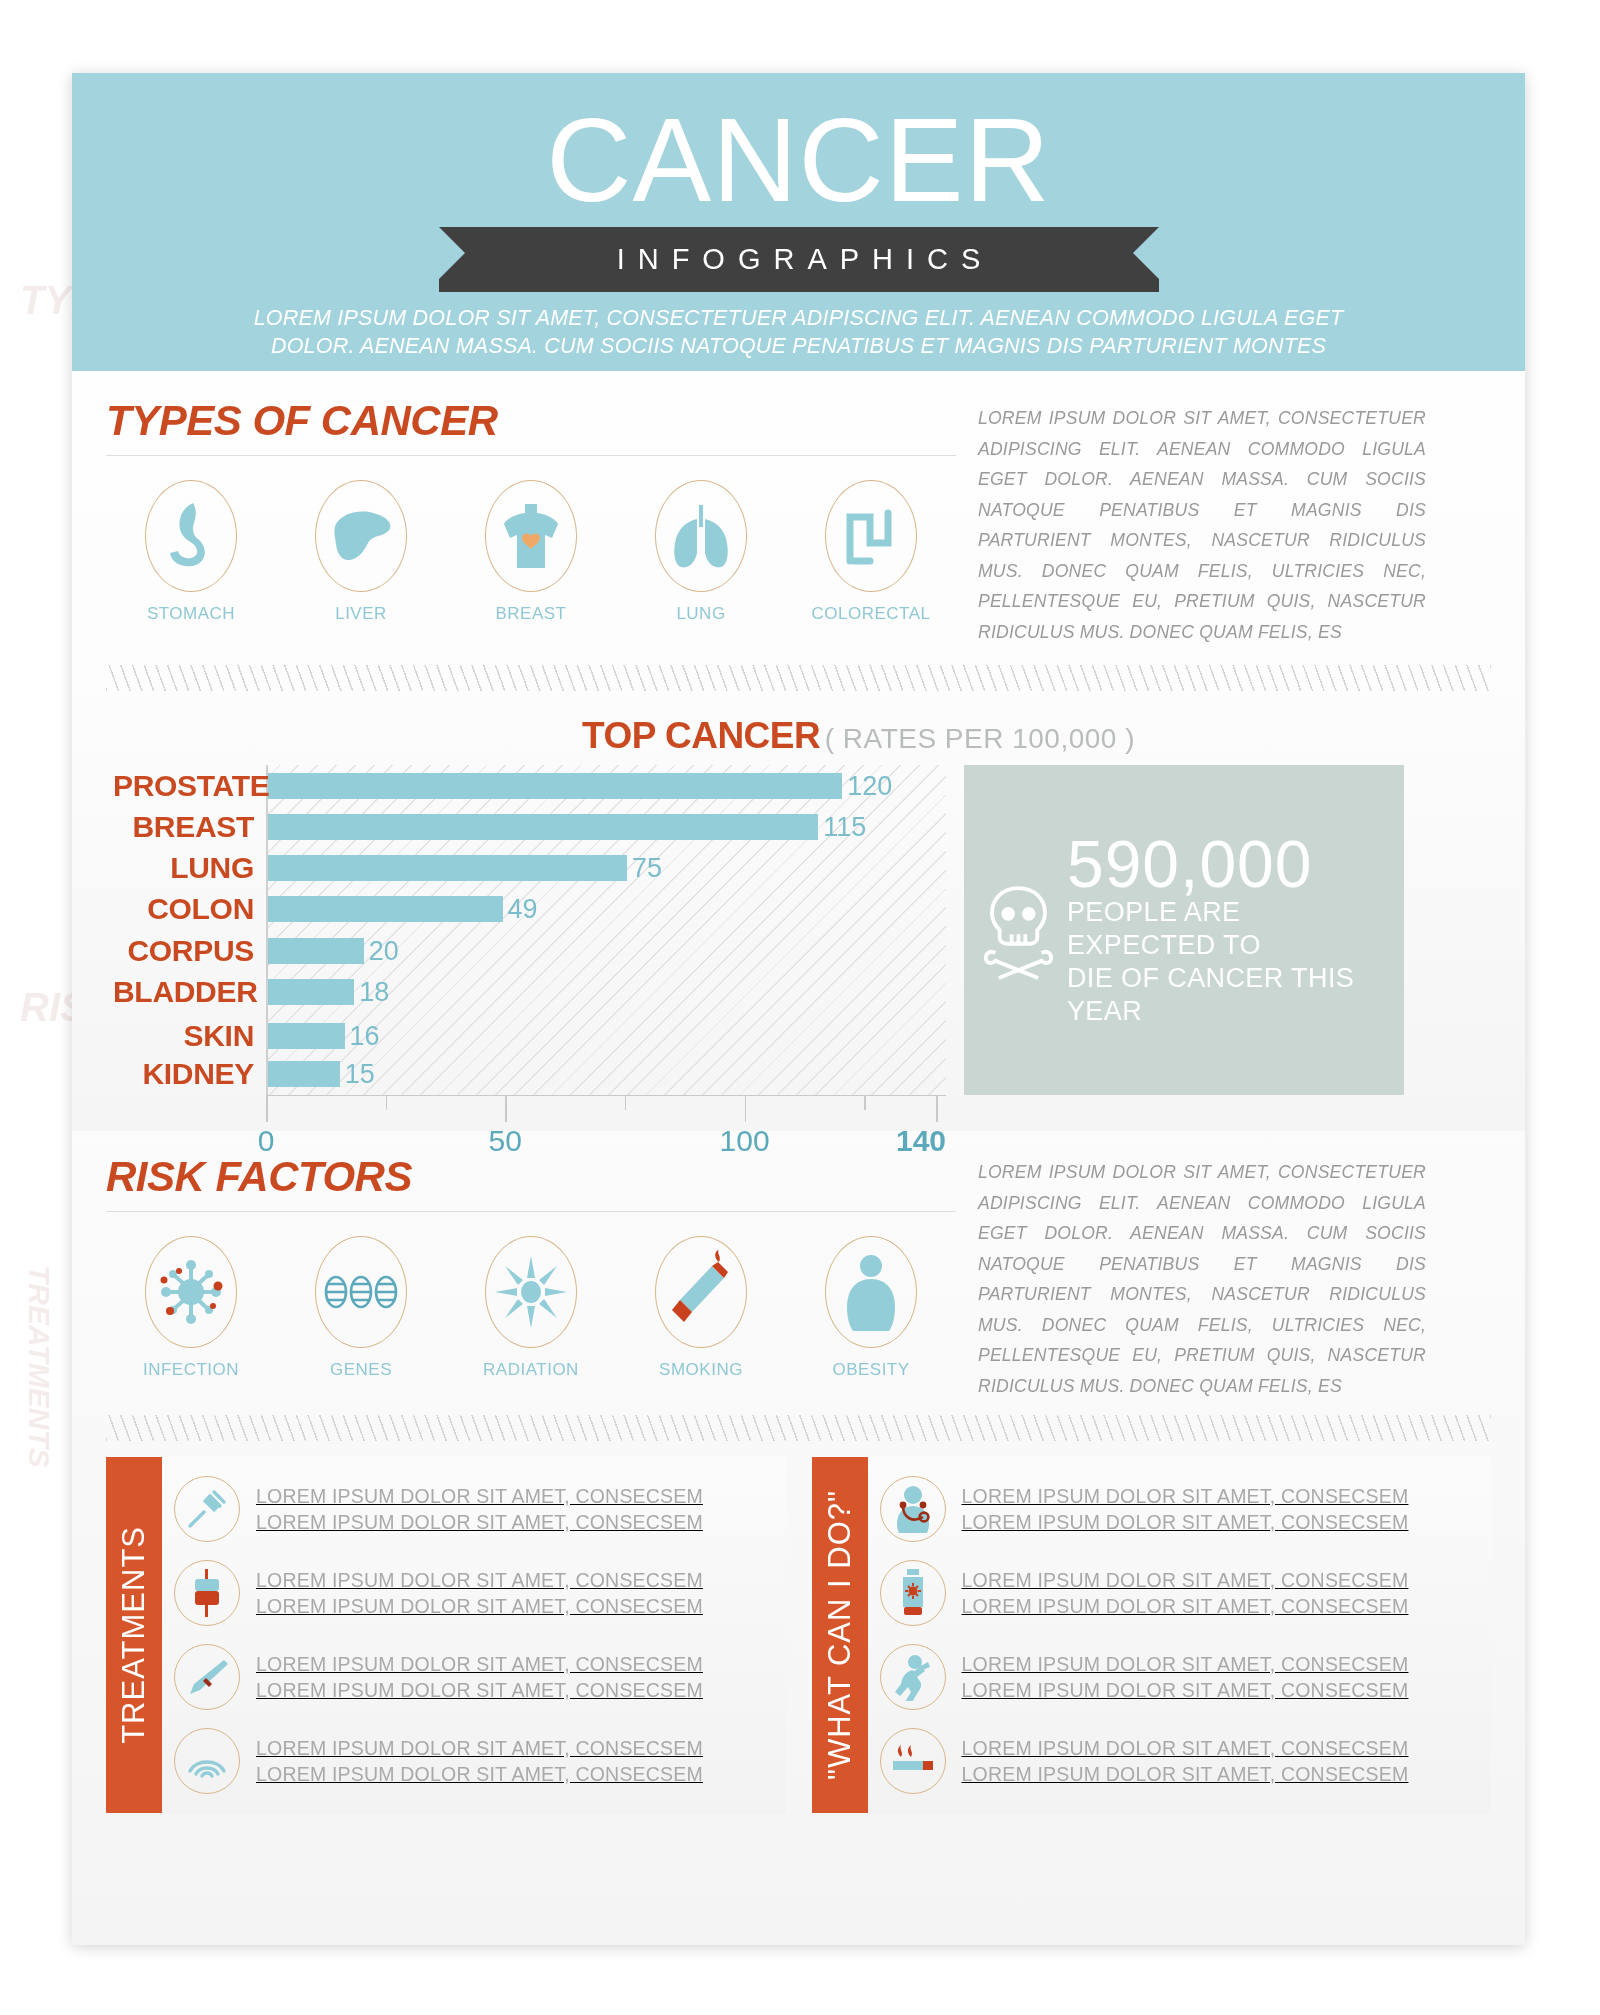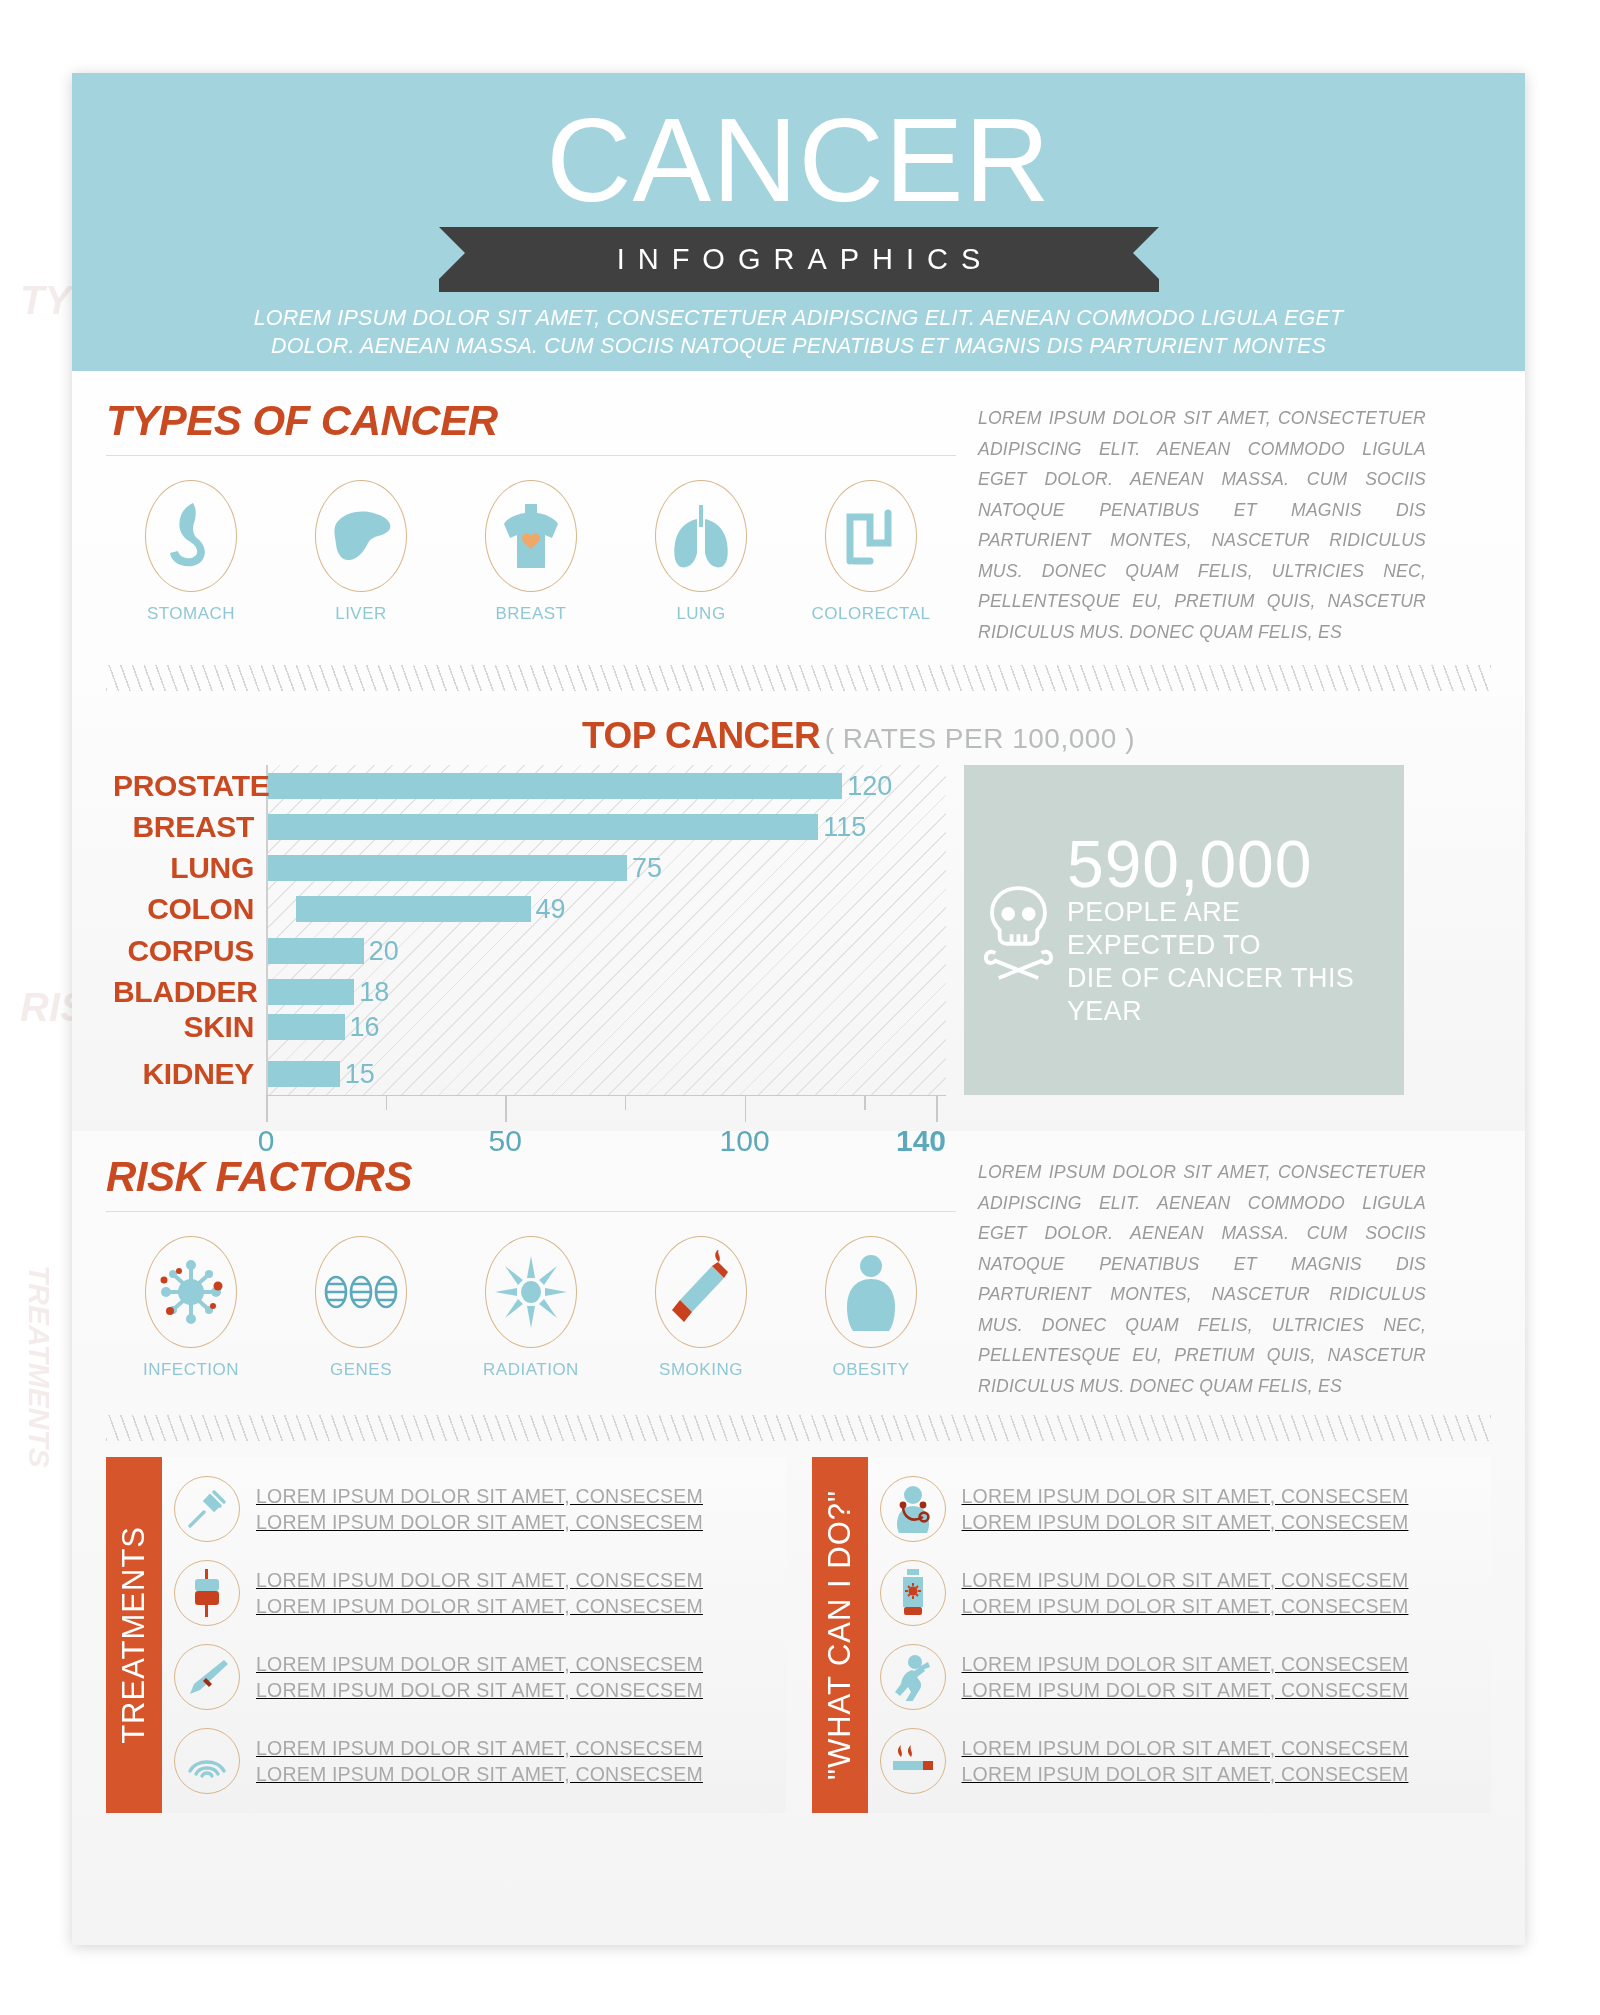--- a/index.html
+++ b/index.html
@@ -328,36 +328,36 @@
             <div class="bar-row" style="top: 48.875px;">
               <div class="cat-label">BREAST</div>
               <div class="bar" style="width: 550.357px; background: rgb(147, 205, 216);"></div>
               <div class="bar-val" style="color: rgb(123, 189, 203);">115</div>
             </div>
             <div class="bar-row" style="top: 90.125px;">
               <div class="cat-label">LUNG</div>
               <div class="bar" style="width: 358.929px; background: rgb(147, 205, 216);"></div>
               <div class="bar-val" style="color: rgb(123, 189, 203);">75</div>
             </div>
-            <div class="bar-row" style="top: 131.375px; padding-left: 28px;">
+            <div class="bar-row" style="top: 131.375px;">
               <div class="cat-label">COLON</div>
               <div class="bar" style="width: 234.5px; background: rgb(147, 205, 216);"></div>
               <div class="bar-val" style="color: rgb(123, 189, 203);">49</div>
             </div>
             <div class="bar-row" style="top: 172.625px;">
               <div class="cat-label">CORPUS</div>
               <div class="bar" style="width: 95.7143px; background: rgb(147, 205, 216);"></div>
               <div class="bar-val" style="color: rgb(123, 189, 203);">20</div>
             </div>
             <div class="bar-row" style="top: 213.875px;">
               <div class="cat-label">BLADDER</div>
               <div class="bar" style="width: 86.1429px; background: rgb(147, 205, 216);"></div>
               <div class="bar-val" style="color: rgb(123, 189, 203);">18</div>
             </div>
-            <div class="bar-row" style="top: 249px;">
+            <div class="bar-row" style="top: 258px;">
               <div class="cat-label">SKIN</div>
               <div class="bar" style="width: 76.5714px; background: rgb(147, 205, 216);"></div>
               <div class="bar-val" style="color: rgb(123, 189, 203);">16</div>
             </div>
             <div class="bar-row" style="top: 296.375px;">
               <div class="cat-label">KIDNEY</div>
               <div class="bar" style="width: 71.7857px; background: rgb(147, 205, 216);"></div>
               <div class="bar-val" style="color: rgb(123, 189, 203);">15</div>
             </div>
           </div>

